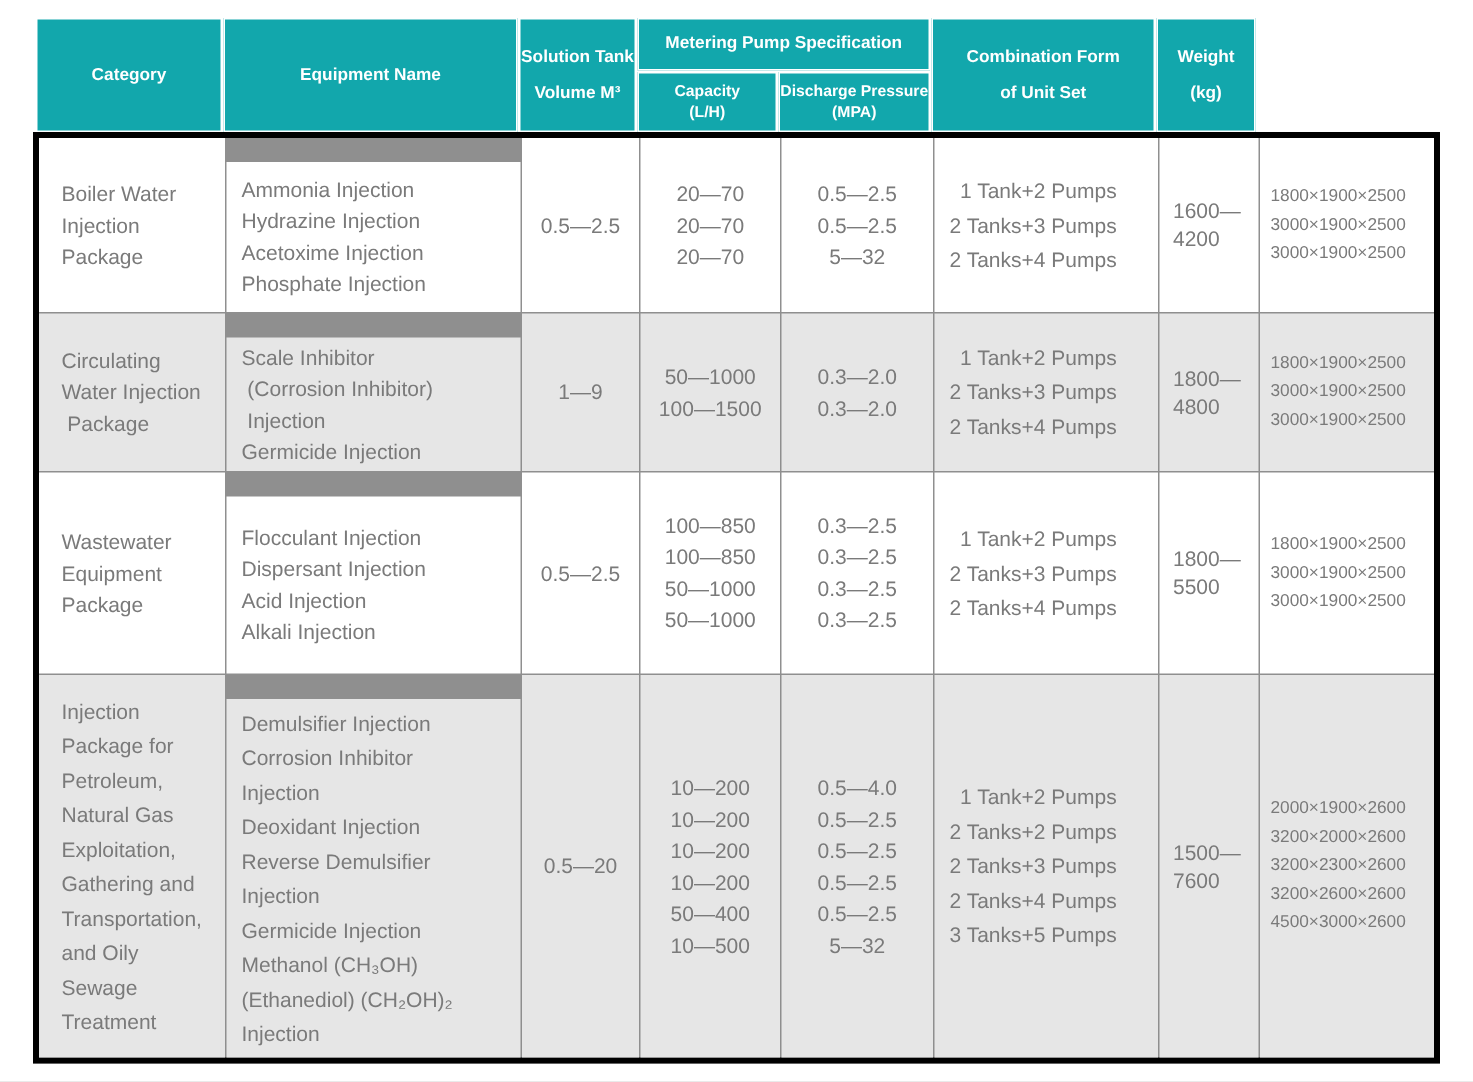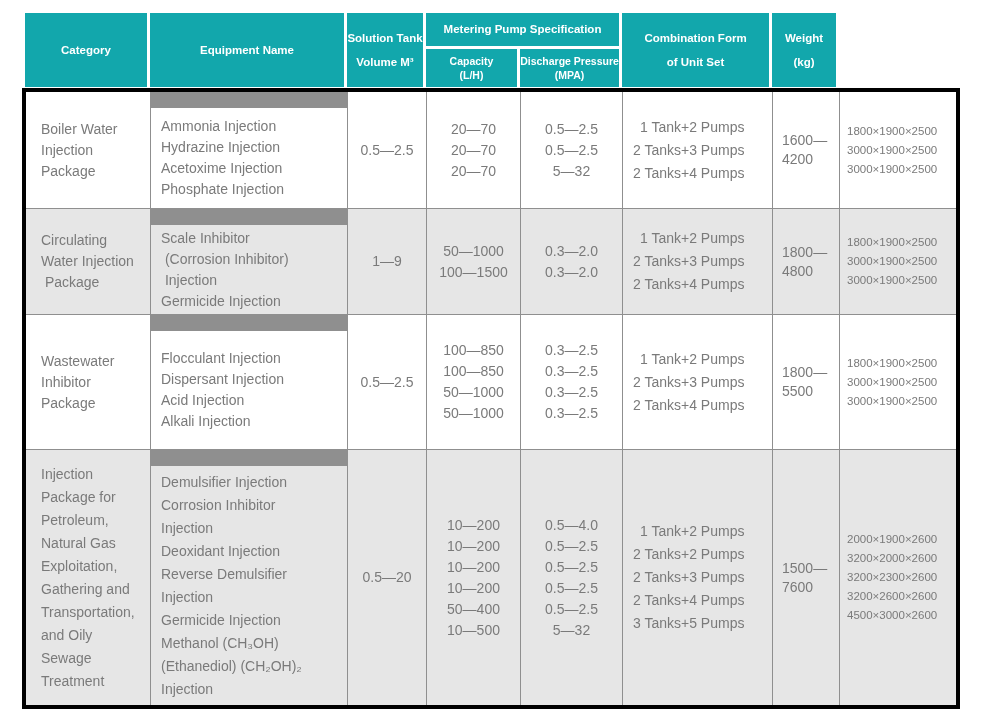--- a/index.html
+++ b/index.html
@@ -113,21 +113,21 @@
       <div class="td comb alt">1 Tank+2 Pumps
 2 Tanks+3 Pumps
 2 Tanks+4 Pumps</div>
       <div class="td wt alt">1800—
 4800</div>
       <div class="td dim alt">1800×1900×2500
 3000×1900×2500
 3000×1900×2500</div>
 
       <div class="td cat">Wastewater
-Inhibitor
+Equipment
 Package</div>
       <div class="td eq">Flocculant Injection
 Dispersant Injection
 Acid Injection
 Alkali Injection</div>
       <div class="td num">0.5—2.5</div>
       <div class="td num">100—850
 100—850
 50—1000
 50—1000</div>

